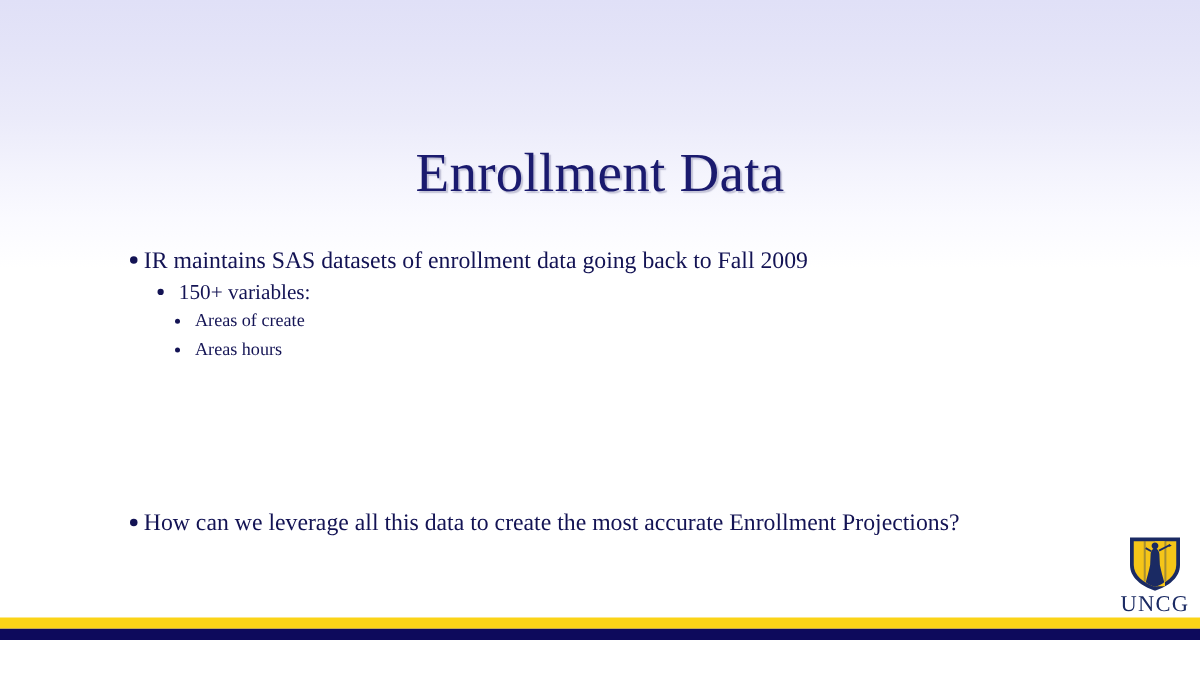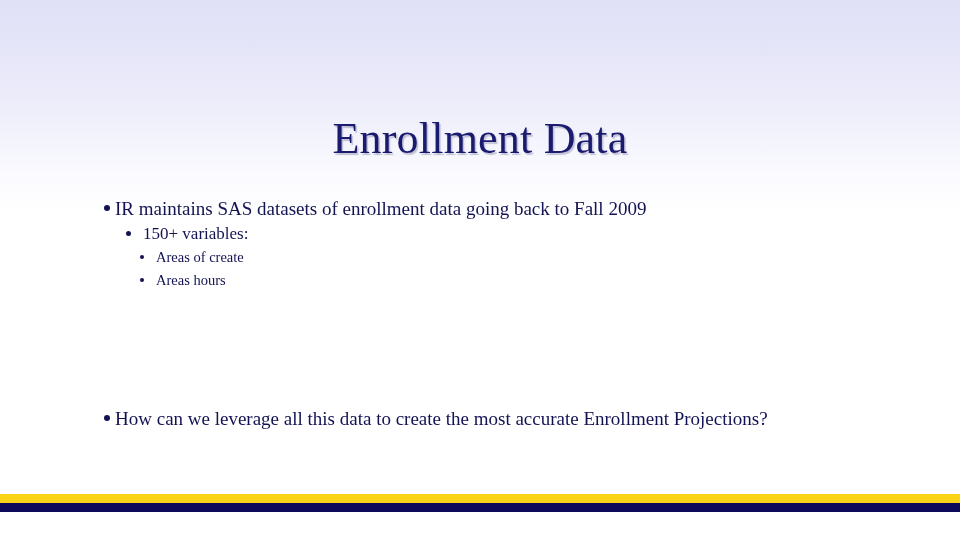--- a/index.html
+++ b/index.html
@@ -193,17 +193,47 @@
 
   </div>
 
   <div id="question">
     <div class="lvl1">
       <span class="bullet"></span>
       <span>How can we leverage all this data to create the most accurate Enrollment Projections?</span>
     </div>
   </div>
 
+  <div id="logo">
+    <div class="shield-wrap">
+      <svg width="44" height="46" viewBox="0 0 44 46" xmlns="http://www.w3.org/2000/svg">
+
+        <path d="M2 2 H42 V24 C42 34 33 41 22 44.5 C11 41 2 34 2 24 Z" fill="#1a2a63"></path>
+
+        <path d="M5 5 H39 V24 C39 32.5 31 38.5 22 41.5 C13 38.5 5 32.5 5 24 Z" fill="#f5c518"></path>
+
+        <path d="M22 5 L30 5 L30 41 L22 41 Z" fill="#f5c518"></path>
+        <rect x="13" y="5" width="1.6" height="32" fill="#1a2a63" opacity="0.35"></rect>
+        <rect x="29.5" y="5" width="1.6" height="32" fill="#1a2a63" opacity="0.35"></rect>
+
+        <path d="M22 6 C20.4 6 19.3 7.2 19.3 8.6 C19.3 9.7 19.9 10.5 20.7 10.9
+                 C19.4 11.8 18.6 13.3 18.5 15.2 L18.1 24
+                 C17.2 28.5 15.8 33.5 14.6 37.8
+                 C16.7 39.4 19.3 40.7 22 41.6
+                 C24.7 40.7 27.3 39.4 29.4 37.8
+                 C28.2 33.5 26.8 28.5 25.9 24 L25.5 15.2
+                 C25.4 13.3 24.6 11.8 23.3 10.9
+                 C24.1 10.5 24.7 9.7 24.7 8.6
+                 C24.7 7.2 23.6 6 22 6 Z" fill="#1a2a63"></path>
+
+        <path d="M25.2 12.5 L33.5 8.2" stroke="#1a2a63" stroke-width="1.5" fill="none"></path>
+        <path d="M33.2 7 L35.4 8.6 L32.9 9.6 Z" fill="#1a2a63"></path>
+
+        <path d="M19 13 L14.5 10.5" stroke="#1a2a63" stroke-width="1.4" fill="none"></path>
+      </svg>
+    </div>
+    <div class="logo-word">UNCG</div>
+  </div>
 
   <div id="gold-bar"></div>
   <div id="navy-bar"></div>
 
 </div>
 
 </body></html>

